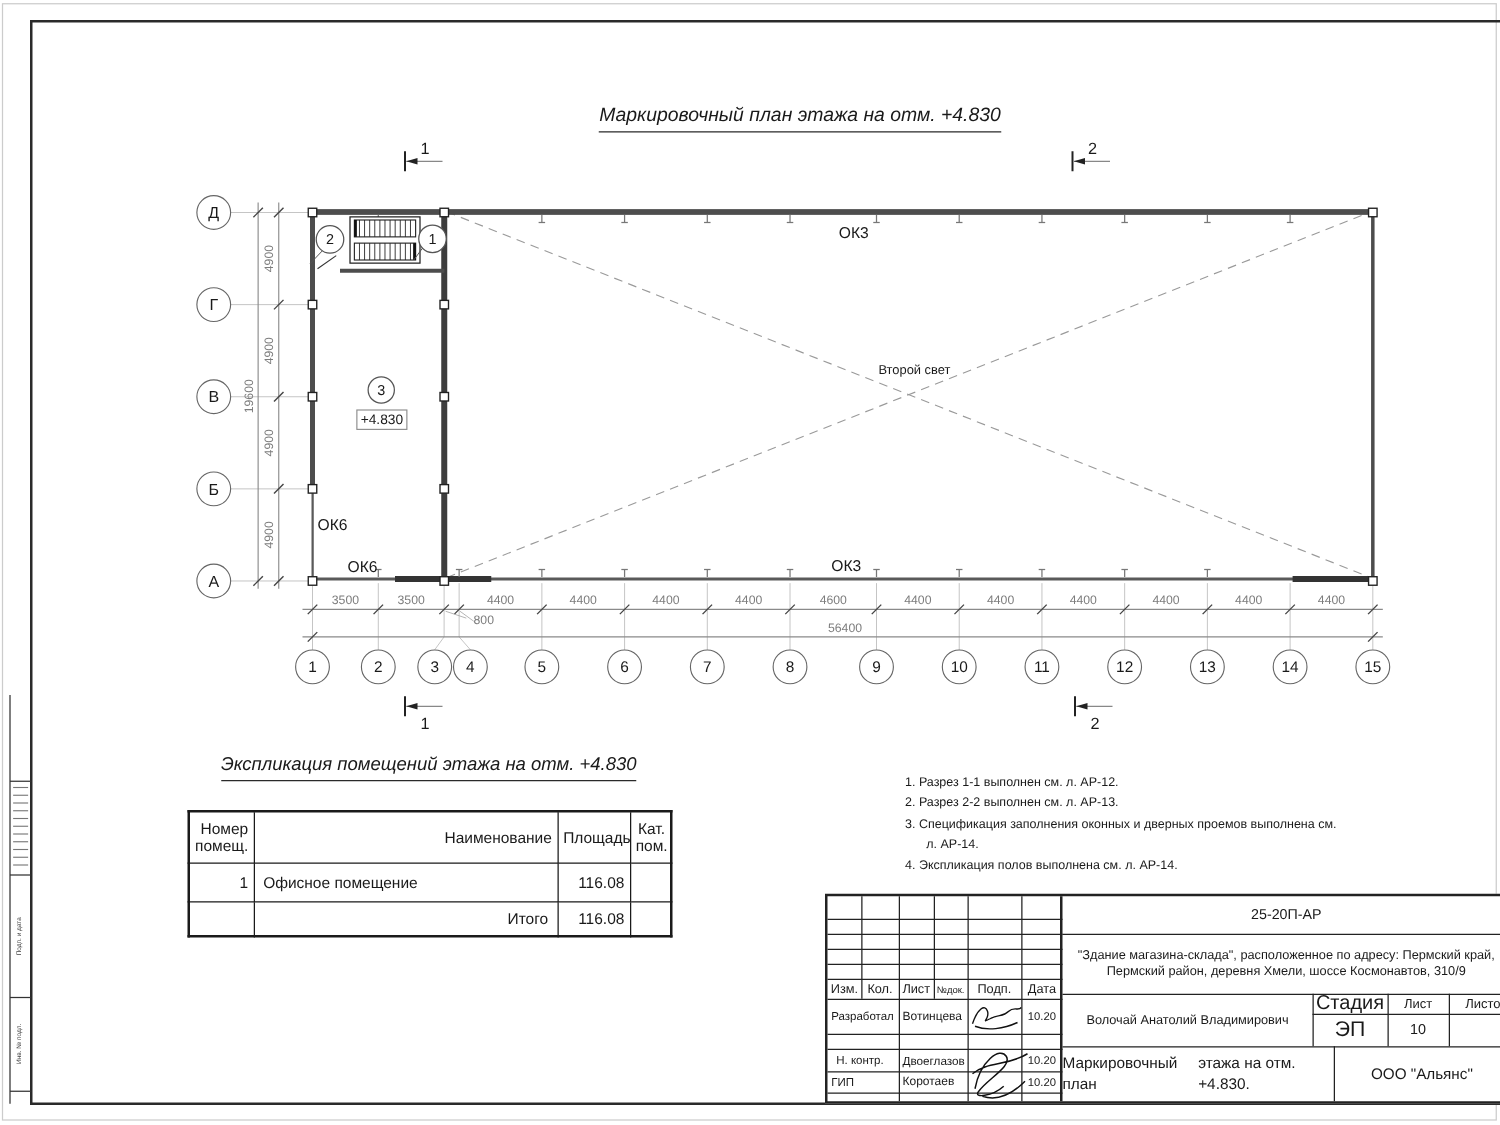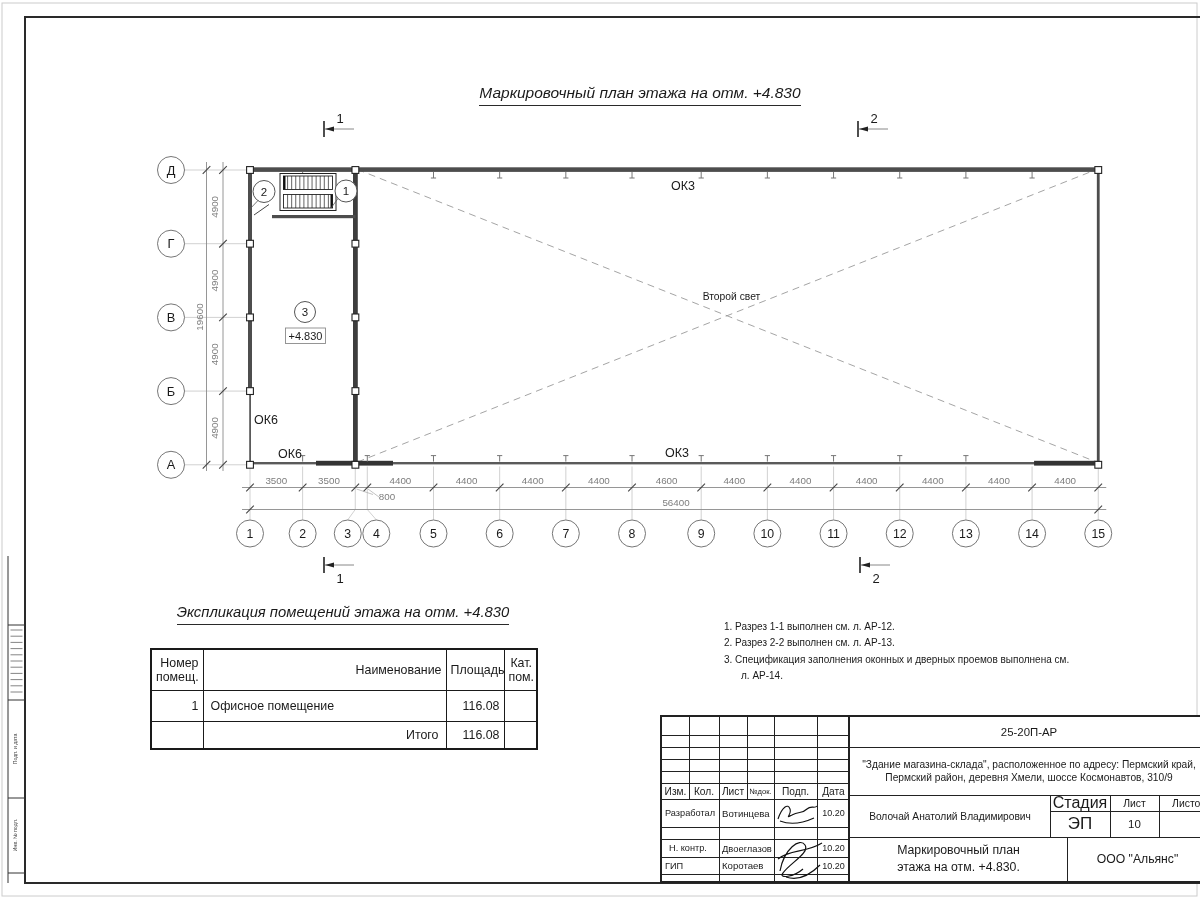--- a/index.html
+++ b/index.html
@@ -368,20 +368,21 @@
     <td>116.08</td>
     <td></td>
   </tr>
 </tbody>
   </table>
 
 <div class="abs" style="left:724px;top:619px">
   <div class="note">1. Разрез 1-1 выполнен см. л. АР-12.</div>
   <div class="note">2. Разрез 2-2 выполнен см. л. АР-13.</div>
   <div class="note">3. Спецификация заполнения оконных и дверных проемов выполнена см. л. АР-14.</div>
+  <div class="note">4. Экспликация полов выполнена см. л. АР-14.</div>
 </div>
 
 <div id="tb">
 
   <div class="vl" style="left:27px;height:82px"></div>
   <div class="vl" style="left:85px;height:82px"></div>
   <div class="vl" style="left:57px;height:164px"></div>
   <div class="vl" style="left:112px;height:164px"></div>
   <div class="vl" style="left:155px;height:164px"></div>
   <div class="vl" style="left:186px;width:2px;height:164px"></div>
@@ -436,18 +437,18 @@
   <div class="abs" style="left:188px;top:30px;width:358px;height:48px;display:flex;flex-direction:column;justify-content:center;align-items:center;font-size:10.2px;line-height:13.5px;white-space:nowrap">
     <div>"Здание магазина-склада", расположенное по адресу: Пермский край,</div>
     <div>Пермский район, деревня Хмели, шоссе Космонавтов, 310/9</div>
   </div>
   <div class="tcell" style="left:188px;top:78px;width:200px;height:42px;font-size:10.2px">Волочай Анатолий Владимирович</div>
   <div class="tcell" style="left:388px;top:78px;width:60px;height:16px;font-size:16px">Стадия</div>
   <div class="tcell" style="left:448px;top:78px;width:49px;height:16px;font-size:10.4px">Лист</div>
   <div class="tcell" style="left:497px;top:78px;width:60px;height:16px;font-size:10.4px">Листов</div>
   <div class="tcell" style="left:388px;top:94px;width:60px;height:26px;font-size:17px">ЭП</div>
   <div class="tcell" style="left:448px;top:94px;width:49px;height:26px;font-size:11.5px">10</div>
-  <div class="abs" style="left:188px;top:120px;width:217px;height:44px;display:flex;flex-direction:column;justify-content:center;align-items:center;font-size:12.3px;line-height:17px">
+  <div class="abs" style="left:188px;top:120px;width:217px;height:44px;display:flex;flex-direction:row;justify-content:center;align-items:center;font-size:12.3px;line-height:17px">
     <div>Маркировочный план</div>
     <div>этажа на отм. +4.830.</div>
   </div>
   <div class="tcell" style="left:405px;top:120px;width:141px;height:44px;font-size:12.2px">ООО "Альянс"</div>
 </div>
 
 </body></html>

